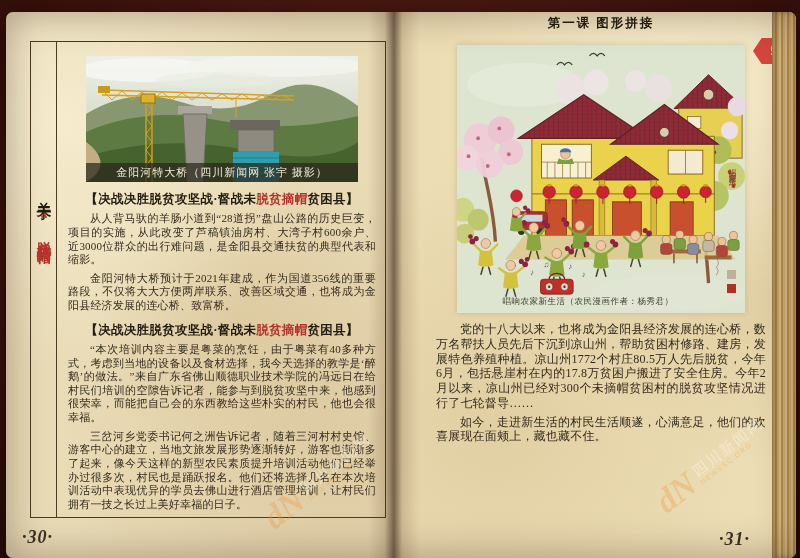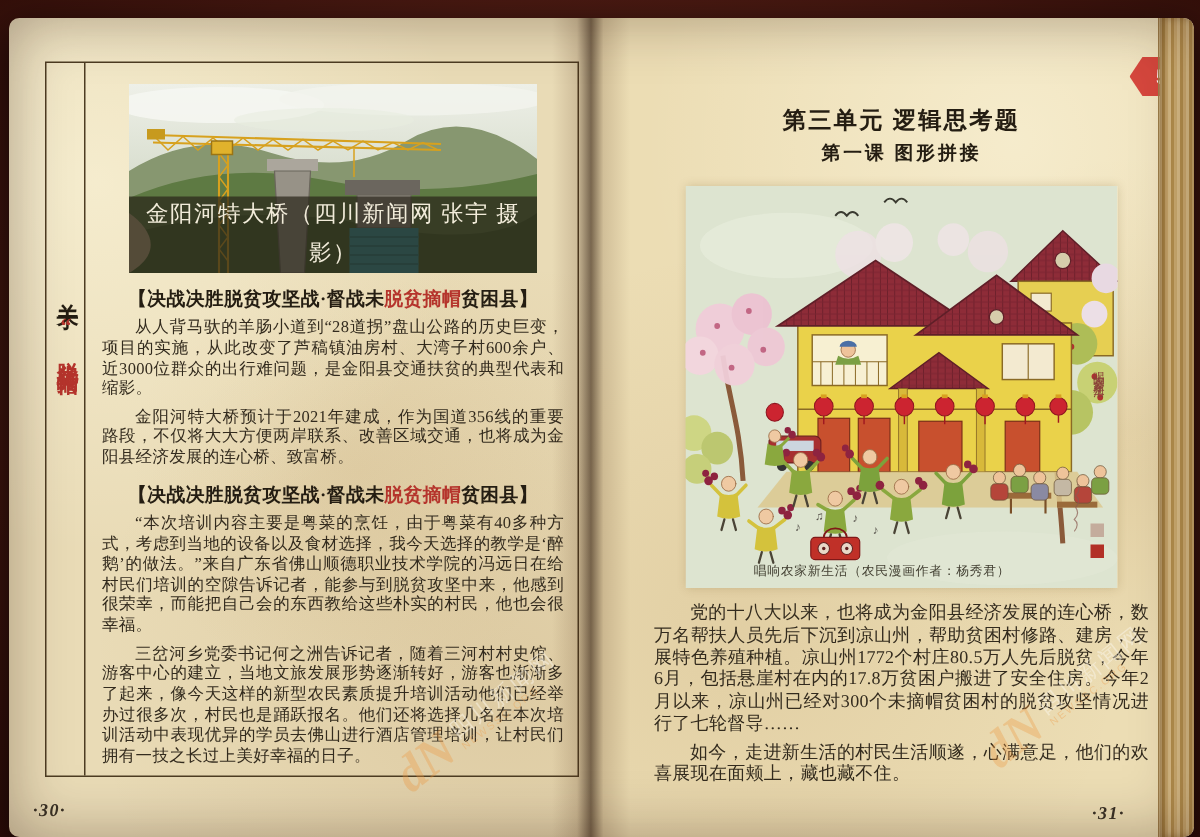--- a/index.html
+++ b/index.html
@@ -38,28 +38,28 @@
     border:1px solid #4d3c22;display:flex;}
   .side-col{width:26px;flex:none;border-right:1px solid #4d3c22;display:flex;
     flex-direction:column;align-items:center;padding-top:148px;box-sizing:border-box;}
   .v-text{writing-mode:vertical-rl;text-orientation:upright;font-weight:bold;
     font-size:14.5px;letter-spacing:5px;color:#241d12;}
   .v-text.red{color:#b5342c;margin-top:10px;letter-spacing:3px;}
   .lp-content{flex:1;padding:0 9px 0 11px;overflow:hidden;}
   .photo{margin:14px auto 0;width:272px;position:relative;line-height:0;}
   .photo svg{display:block;}
   .photo-cap{position:absolute;left:0;right:0;bottom:0;background:rgba(42,38,26,.72);
-    color:#f2ecda;font-size:15px;line-height:1.7;text-align:center;letter-spacing:1px;}
+    color:#f2ecda;font-size:11px;line-height:1.7;text-align:center;letter-spacing:1px;}
   h3.headline{margin:9px 0 0;font-size:12.5px;line-height:1.3;color:#241d12;
     letter-spacing:.3px;font-weight:bold;text-align:center;}
   h3.headline.sub{margin-top:3px;}
   .red{color:#b5342c;}
   p.bodytext{margin:5px 0 0;font-size:11px;line-height:1.24;color:#332b1e;
     text-align:justify;text-indent:2em;letter-spacing:.2px;}
-  .pagenum{position:absolute;font-size:12px;font-weight:bold;font-style:italic;
+  .pagenum{position:absolute;font-size:18px;font-weight:bold;font-style:italic;
     color:#3a3226;letter-spacing:1px;}
   .pagenum.pn-left{left:16px;bottom:10px;}
   .pagenum.pn-right{right:46px;bottom:8px;}
 
   
   .tab5{position:absolute;top:26px;right:7px;width:36px;height:26px;background:#d6473d;
     clip-path:polygon(0 50%, 24% 0, 100% 0, 100% 100%, 24% 100%);
     color:#fff;font-family:"Liberation Sans",sans-serif;font-weight:bold;font-size:14px;
     display:flex;align-items:center;justify-content:center;padding-left:7px;box-sizing:border-box;}
   .rp-content{position:absolute;inset:0 30px 0 42px;}
@@ -166,21 +166,20 @@
       <span class="wm-logo">dN</span>
       <span class="wm-lines">
         <span class="wm-cn">四川新闻网</span>
         <span class="wm-en">NEWSSC.ORG</span>
       </span>
     </div>
   </div>
 
   <div class="page page-right">
     <div class="rp-content">
-      <h1 class="unit">第三单元 逻辑思考题</h1>
       <h2 class="lesson">第一课 图形拼接</h2>
 
       <div class="painting">
         <svg width="288" height="268" viewBox="0 0 300 270" preserveAspectRatio="none">
           <defs>
             <pattern id="hatch" width="5" height="4" patternUnits="userSpaceOnUse">
               <rect width="5" height="4" fill="#8e2c38"></rect>
               <line x1="0" y1="0" x2="0" y2="4" stroke="#6a1f2a" stroke-width="1.2"></line>
               <line x1="0" y1="2" x2="5" y2="2" stroke="#7a2530" stroke-width=".6"></line>
             </pattern>

